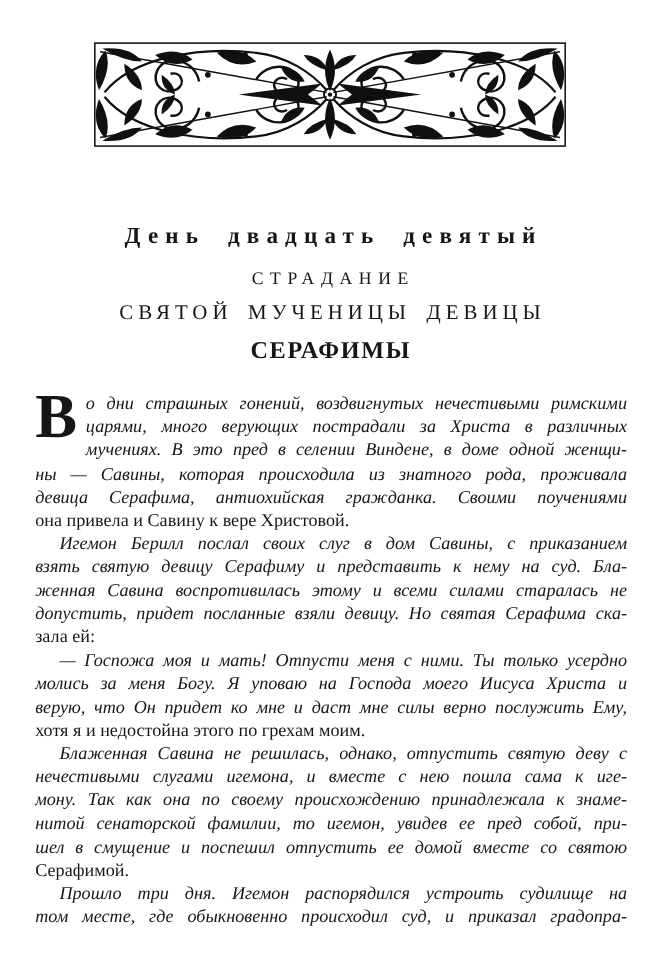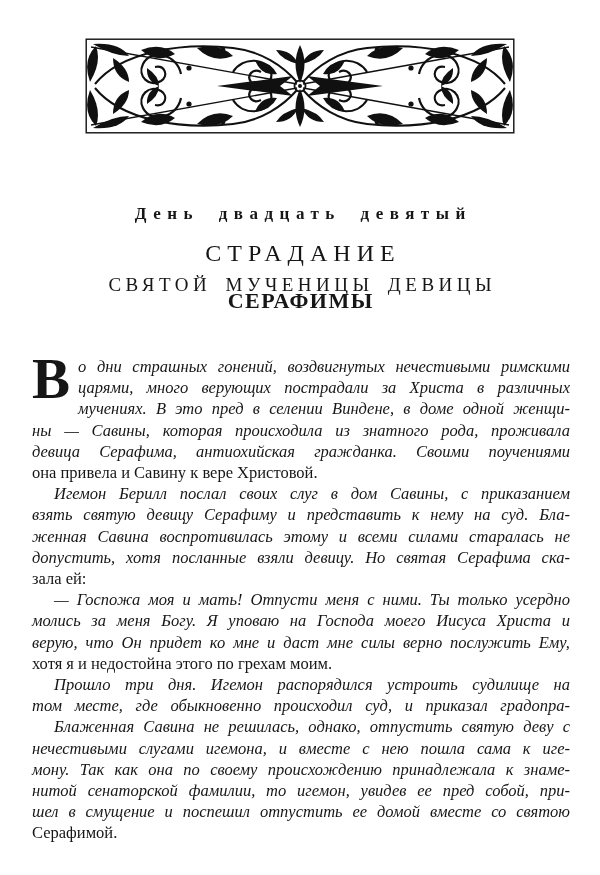--- a/index.html
+++ b/index.html
@@ -17,51 +17,51 @@
     position: absolute;
     top: 38px; left: 85px;
     width: 430px; height: 96px;
   }
 
   .h-day {
     position: absolute;
     top: 204px; left: 0; right: 0;
     text-align: center;
     font-weight: bold;
-    font-size: 17px;
+    font-size: 21px;
     line-height: 20px;
     letter-spacing: 6.5px;
     word-spacing: 9px;
     text-indent: 6.5px;
     white-space: nowrap;
   }
   .h-title1 {
     position: absolute;
     top: 242px; left: 0; right: 0;
     text-align: center;
-    font-size: 24px;
+    font-size: 16px;
     line-height: 23px;
     letter-spacing: 6px;
     text-indent: 6px;
     white-space: nowrap;
   }
   .h-title2 {
     position: absolute;
     top: 275px; left: 0; right: 0;
     text-align: center;
     font-size: 19px;
     line-height: 20px;
     letter-spacing: 4.5px;
     word-spacing: 5px;
     text-indent: 4.5px;
     white-space: nowrap;
   }
   .h-title3 {
     position: absolute;
-    top: 288px; left: 0; right: 0;
+    top: 305px; left: 0; right: 0;
     text-align: center;
     font-weight: bold;
     font-size: 22px;
     line-height: 26px;
     letter-spacing: 1.5px;
     text-indent: 1.5px;
     white-space: nowrap;
   }
 
   .bodytext {
@@ -140,39 +140,39 @@
       <div class="ln j">мучениях. В это пред в селении Виндене, в доме одной женщи-</div>
       <div class="ln j">ны — Савины, которая происходила из знатного рода, проживала</div>
       <div class="ln j">девица Серафима, антиохийская гражданка. Своими поучениями</div>
       <div class="ln l">она привела и Савину к вере Христовой.</div>
     </div>
 
     <div class="para">
       <div class="ln j ind">Игемон Берилл послал своих слуг в дом Савины, с приказанием</div>
       <div class="ln j">взять святую девицу Серафиму и представить к нему на суд. Бла-</div>
       <div class="ln j">женная Савина воспротивилась этому и всеми силами старалась не</div>
-      <div class="ln j">допустить, хотя посланные взяли девицу. Но святая Серафима ска-</div>
+      <div class="ln j">допустить, придет посланные взяли девицу. Но святая Серафима ска-</div>
       <div class="ln l">зала ей:</div>
     </div>
 
     <div class="para">
       <div class="ln j ind">— Госпожа моя и мать! Отпусти меня с ними. Ты только усердно</div>
       <div class="ln j">молись за меня Богу. Я уповаю на Господа моего Иисуса Христа и</div>
       <div class="ln j">верую, что Он придет ко мне и даст мне силы верно послужить Ему,</div>
       <div class="ln l">хотя я и недостойна этого по грехам моим.</div>
     </div>
 
     <div class="para">
-      <div class="ln j ind">Прошло три дня. Игемон распорядился устроить судилище на</div>
-      <div class="ln j">том месте, где обыкновенно происходил суд, и приказал градопра-</div>
-    </div>
-
-    <div class="para">
       <div class="ln j ind">Блаженная Савина не решилась, однако, отпустить святую деву с</div>
       <div class="ln j">нечестивыми слугами игемона, и вместе с нею пошла сама к иге-</div>
       <div class="ln j">мону. Так как она по своему происхождению принадлежала к знаме-</div>
       <div class="ln j">нитой сенаторской фамилии, то игемон, увидев ее пред собой, при-</div>
       <div class="ln j">шел в смущение и поспешил отпустить ее домой вместе со святою</div>
       <div class="ln l">Серафимой.</div>
     </div>
 
+    <div class="para">
+      <div class="ln j ind">Прошло три дня. Игемон распорядился устроить судилище на</div>
+      <div class="ln j">том месте, где обыкновенно происходил суд, и приказал градопра-</div>
+    </div>
+
   </div>
 </div>
 
 </body></html>

